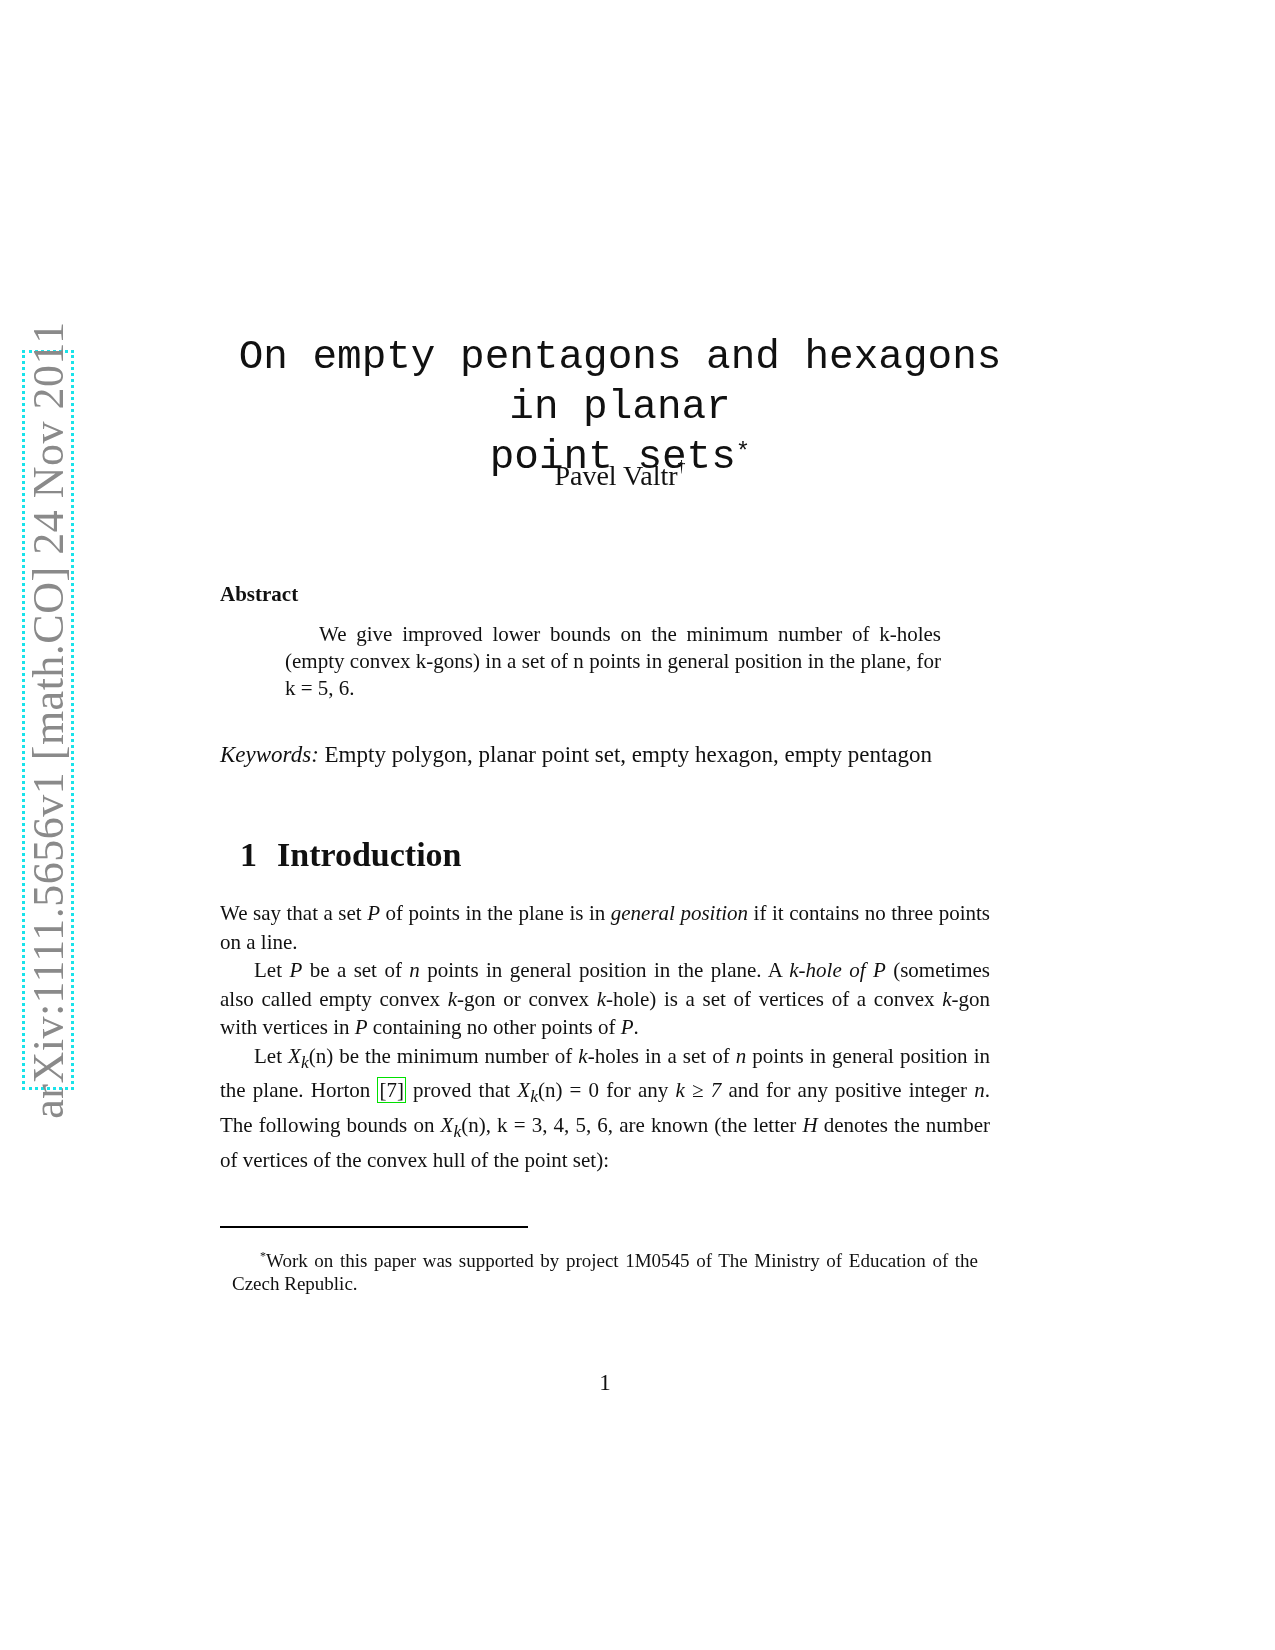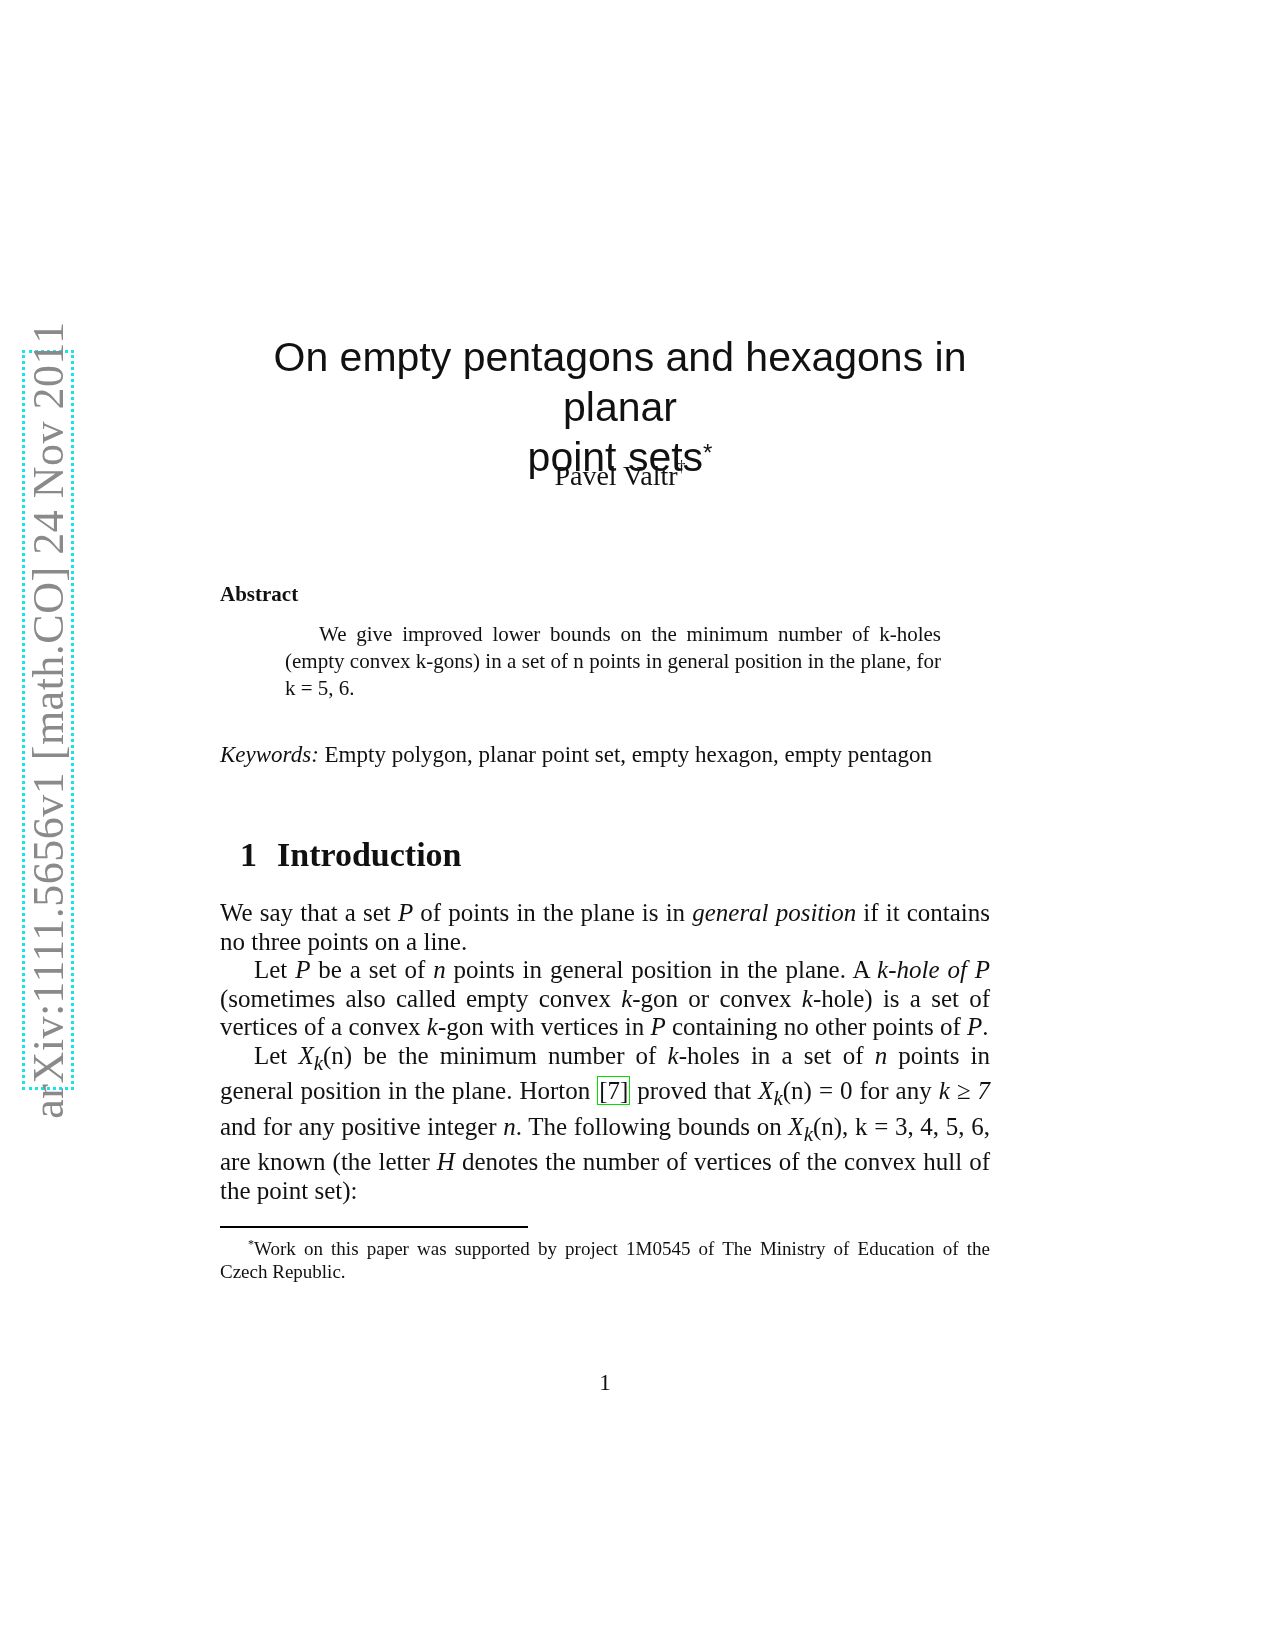--- a/index.html
+++ b/index.html
@@ -8,21 +8,21 @@
 
   
   .stamp { position:absolute; left:22px; top:350px; width:52px; height:740px;
            border:3px dotted #19e3ea; box-sizing:border-box; }
   .stamp-text { position:absolute; left:50%; top:50%;
                 transform:translate(-50%,-50%) rotate(-90deg);
                 white-space:nowrap; font-family:"Liberation Serif", serif;
                 font-size:44px; color:#8a8a8a; letter-spacing:0.5px; }
 
   .title { position:absolute; left:220px; width:800px; top:332px; text-align:center;
-           font-family:Liberation Sans, sans-serif; font-size:41px; line-height:50px; }
+           font-family:Liberation Mono, monospace; font-size:41px; line-height:50px; }
   .title sup { font-size:24px; vertical-align:top; position:relative; top:-4px; }
   .author { position:absolute; left:220px; width:800px; top:460px; text-align:center;
             font-family:"Liberation Serif", serif; font-size:28px; }
   .author sup { font-size:16px; vertical-align:top; position:relative; top:-2px; }
 
   .abstract-head { position:absolute; left:220px; width:800px; top:582px; text-align:left;
                    font-family:"Liberation Serif", serif; font-weight:bold; font-size:21px; }
   .abstract-body { position:absolute; left:277px; width:656px; top:621px;
                    font-family:"Liberation Serif", serif; font-size:21px; line-height:27px;
                    text-align:justify; text-indent:34px;margin-left:8px; }
@@ -30,31 +30,31 @@
   .keywords { position:absolute; left:220px; width:770px; top:740px;
               font-family:"Liberation Serif", serif; font-size:23px; line-height:29px;
               text-align:justify; }
   .keywords .kl { font-style:italic; }
 
   .section-head { position:absolute; left:220px; top:836px;
                   font-family:"Liberation Serif", serif; font-weight:bold; font-size:34px;text-align:center; }
   .section-head .num { display:inline-block; width:57px; }
 
   .body { position:absolute; left:220px; width:770px; top:899px;
-          font-family:"Liberation Serif", serif; font-size:25px; line-height:28.5px; }
+          font-family:"Liberation Serif", serif; font-size:21px; line-height:28.5px; }
   .body p { margin:0; text-align:justify; }
   .body p.ind { text-indent:34px; }
   .body i { font-style:italic; }
   .cite { border:1.5px solid #00e000; padding:0 1px; }
 
   .fn-rule { position:absolute; left:220px; top:1226px; width:308px; height:0;
              border-top:2px solid #000; }
   .footnotes { position:absolute; left:220px; width:770px; top:1233px;
                font-family:"Liberation Serif", serif; font-size:19px; line-height:23px; }
-  .footnotes p { margin:0; text-indent:28px; text-align:justify; }
+  .footnotes p { margin:12px; text-indent:28px; text-align:justify; }
   .footnotes sup { font-size:12px; }
 
   .page-num { position:absolute; left:220px; width:770px; top:1370px; text-align:center;
               font-family:"Liberation Serif", serif; font-size:23px; }
 </style>
 </head>
 <body>
 
 <div class="stamp">
   <div class="stamp-text">arXiv:1111.5656v1  [math.CO]  24 Nov 2011</div>

